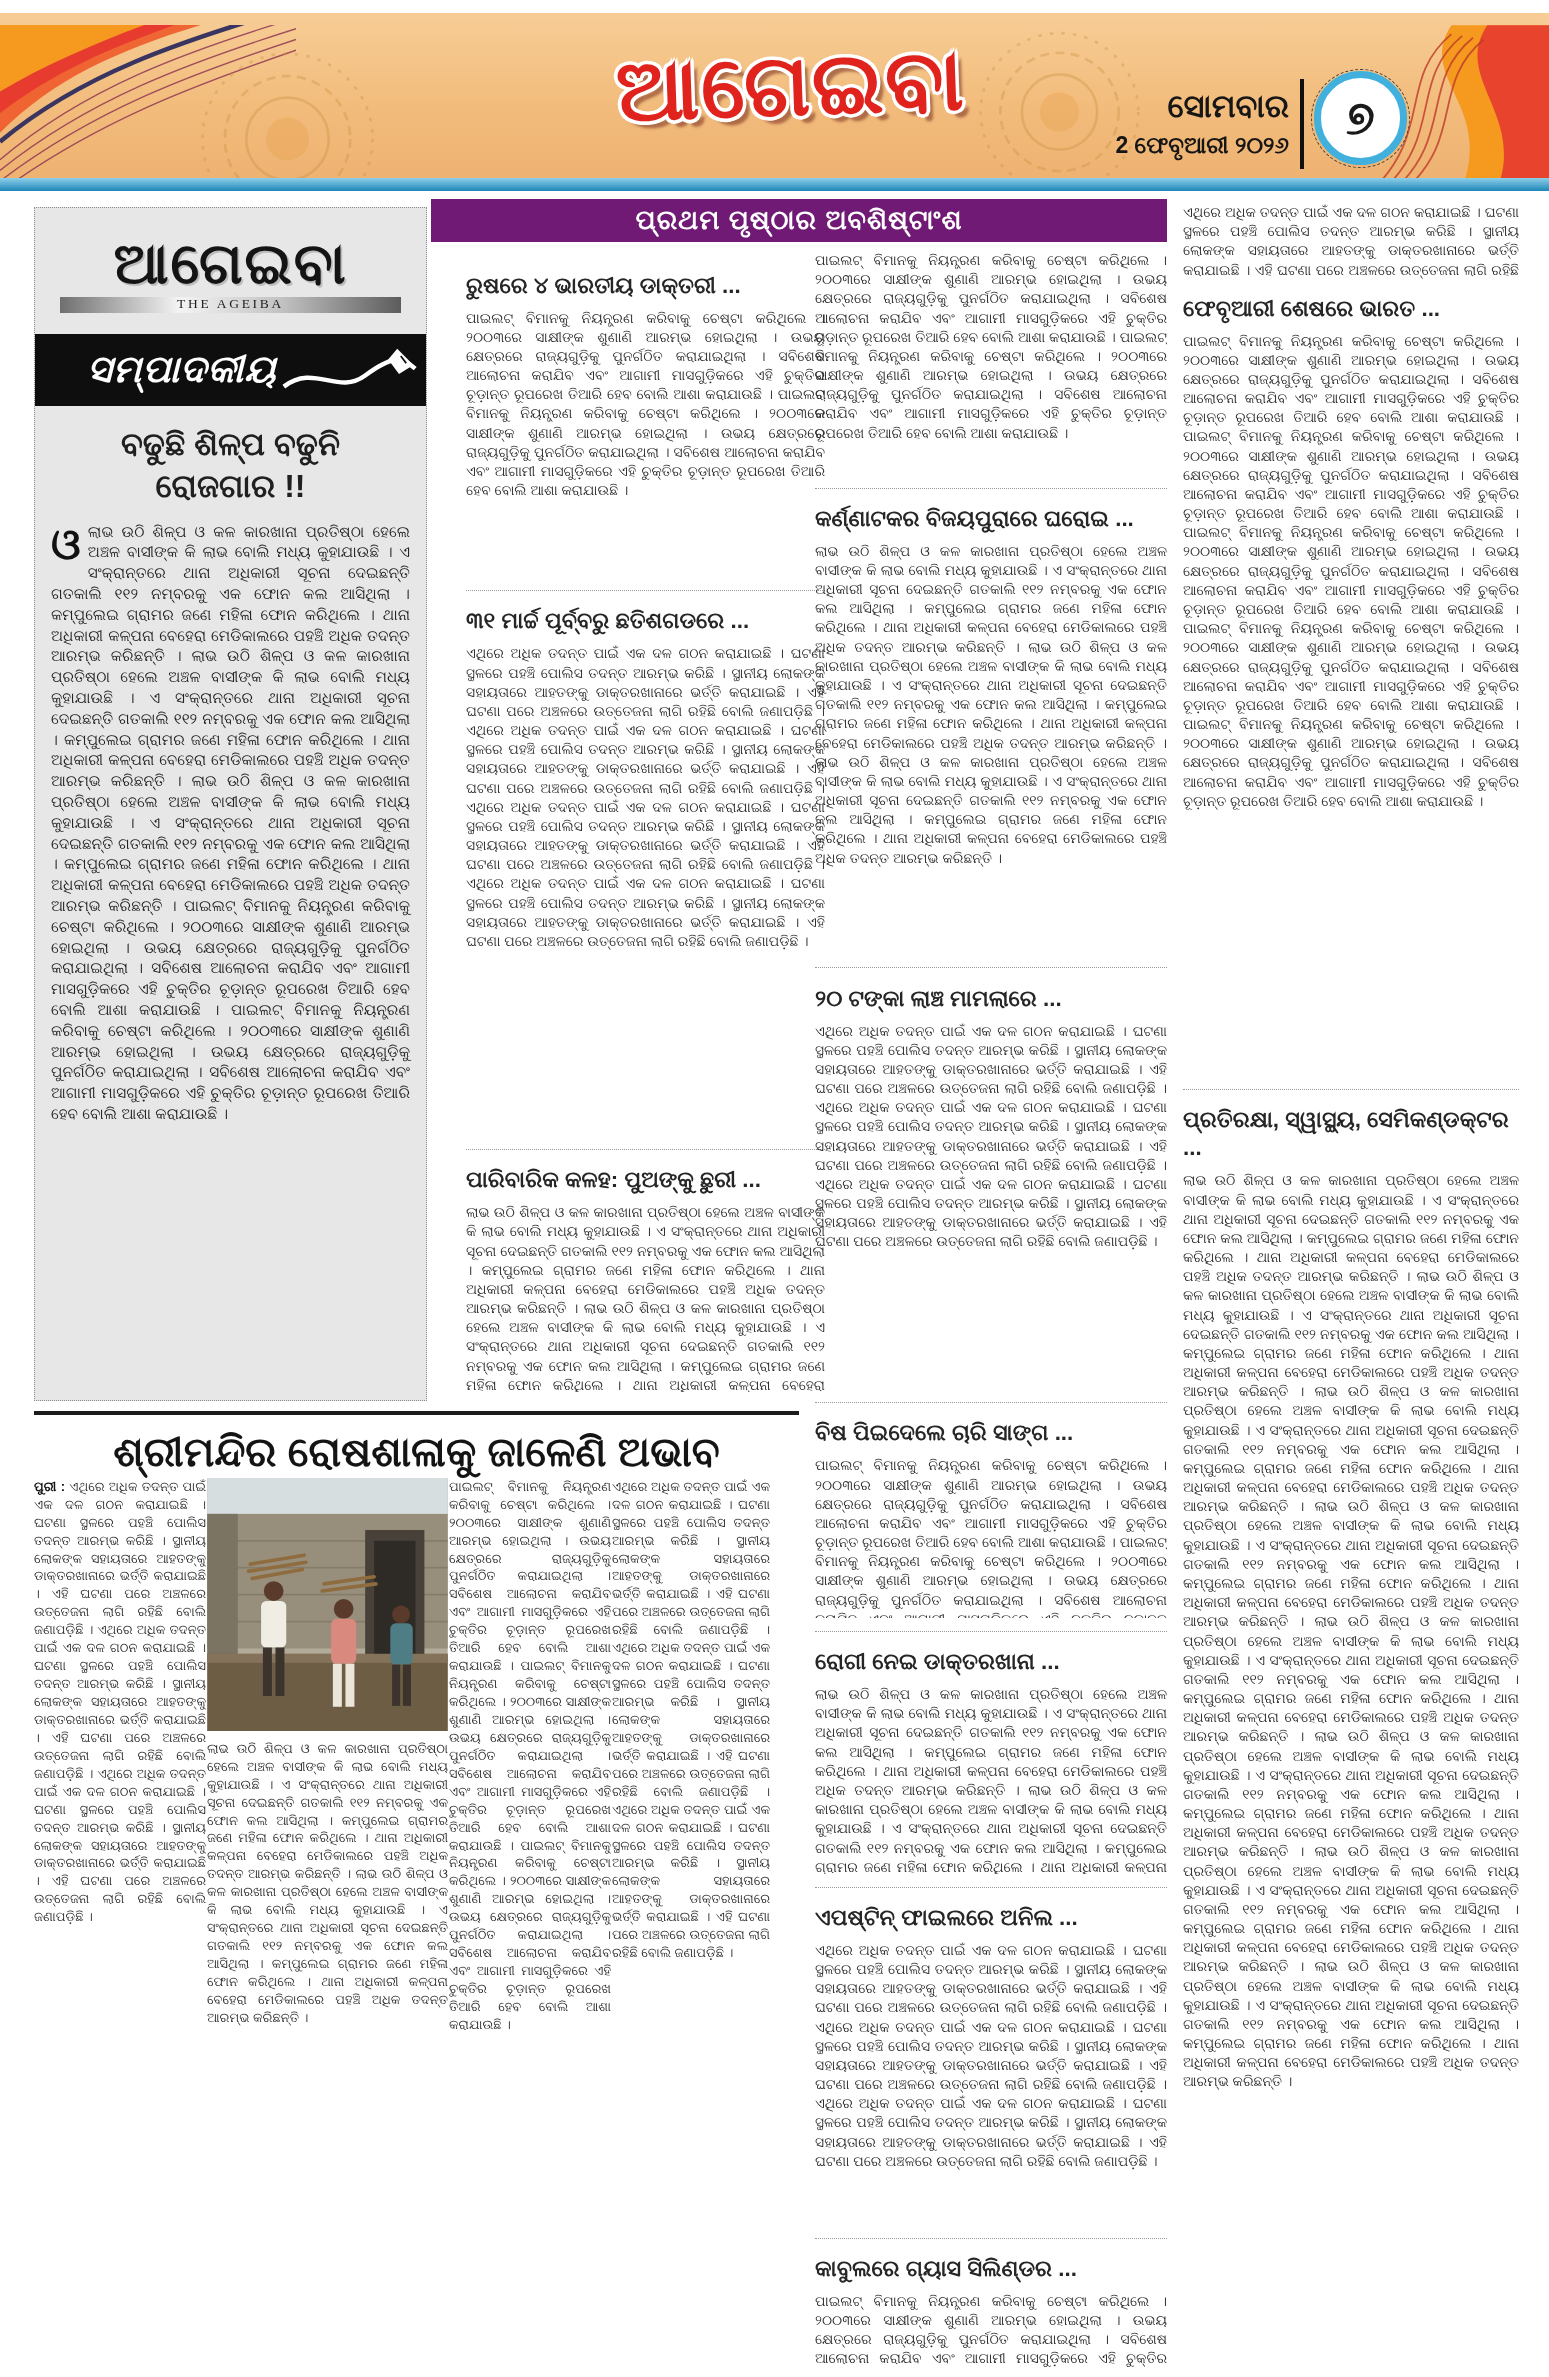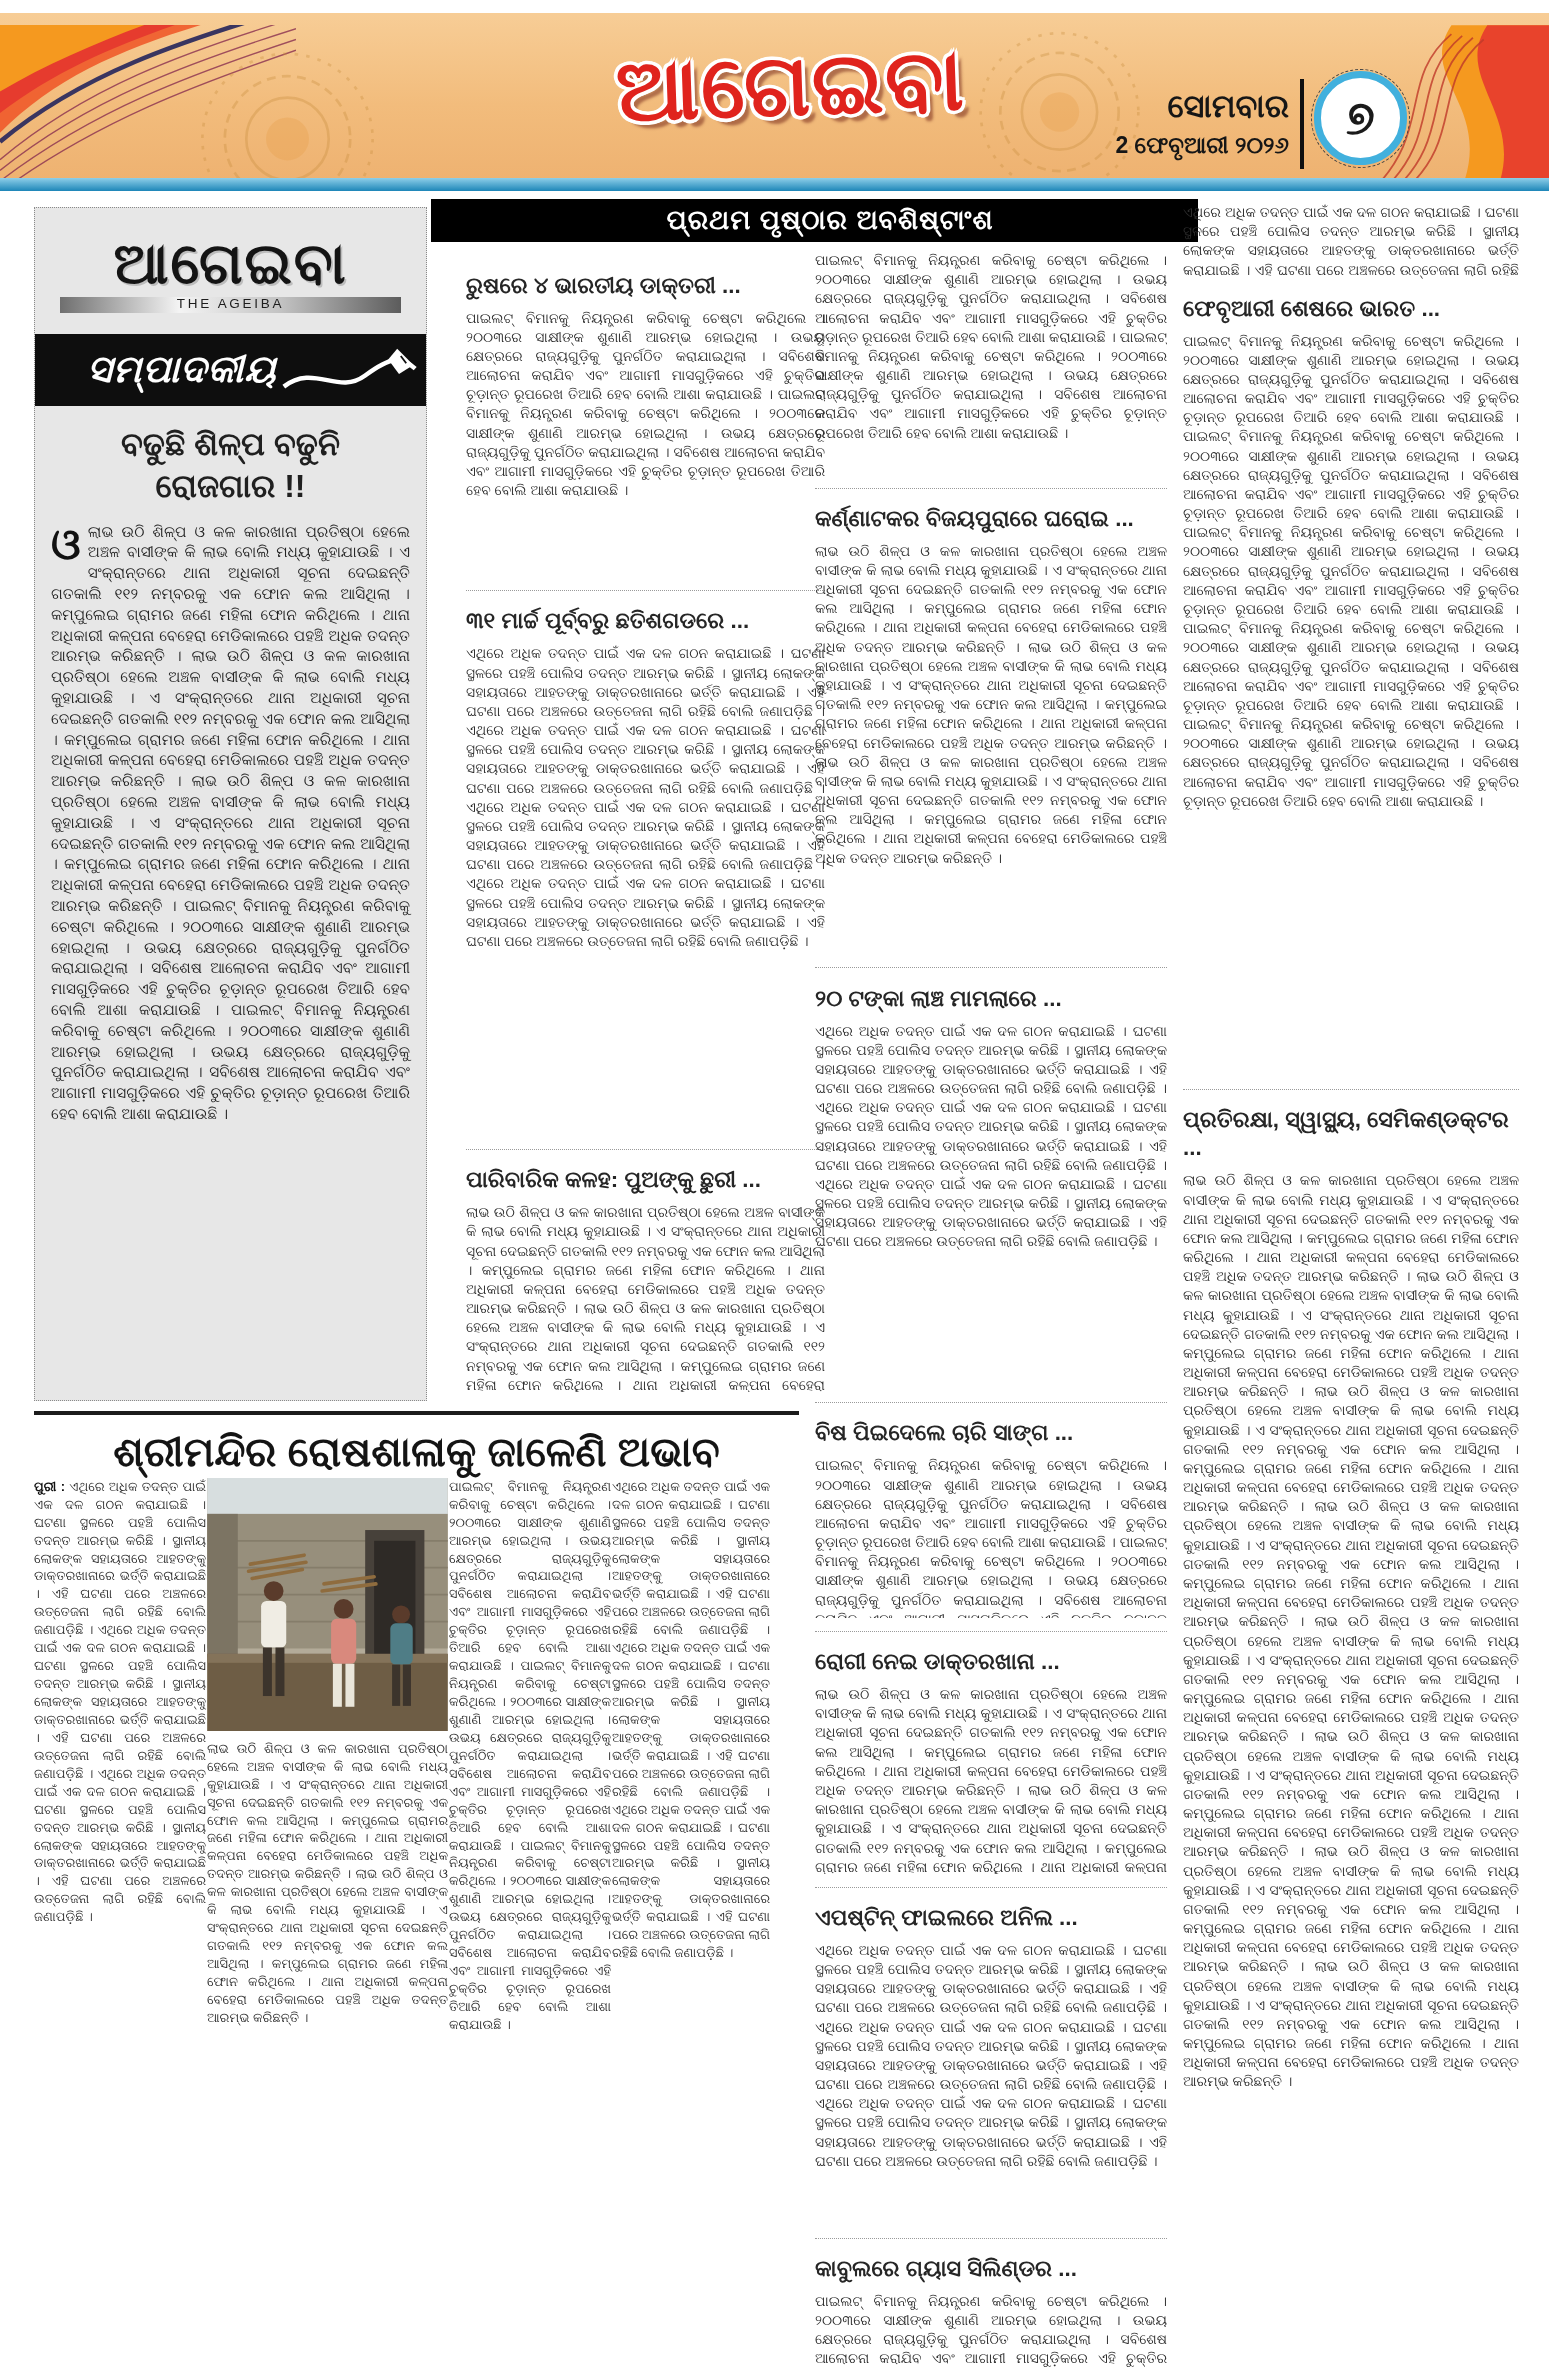--- a/index.html
+++ b/index.html
@@ -24,32 +24,32 @@
                     border-radius:50%;box-sizing:border-box;padding:1.8px;background:transparent;}
   .pagecircle{width:100%;height:100%;border-radius:50%;background:#fff;border:7.2px solid #41b0dd;
               box-sizing:border-box;display:flex;align-items:center;justify-content:center;
               font-size:47px;font-weight:800;color:#1a1a1a;}
   .ribbon{position:absolute;top:12.6px;height:167px;}
   .ribbon.left{left:0;width:296px;}
   .ribbon.right{right:0;width:233px;}
   .mandala{position:absolute;opacity:.35;}
 
   
-  .band{position:absolute;left:431px;top:199px;width:736px;height:43px;background:#000000;color:#fff;
-        font-size:27px;font-weight:bold;display:flex;align-items:center;justify-content:center;letter-spacing:0.9px;padding-left:31px;}
+  .band{position:absolute;left:431px;top:199px;width:736px;height:43px;background:#701a75;color:#fff;
+        font-size:27px;font-weight:bold;display:flex;align-items:center;justify-content:center;letter-spacing:0.9px;}
 
   
   .panel{position:absolute;left:34px;top:207px;width:393px;height:1194px;background:#e7e7e7;
          border:1.8px dotted #8a8a8a;box-sizing:border-box;overflow:hidden;}
   .logo-main{margin-top:21.5px;text-align:center;font-size:57px;font-weight:800;color:#141414;letter-spacing:1.8px;
              text-shadow:1.8px 1.8px 0 #bdbdbd;}
   .logobar{position:relative;margin:0 25px;height:16px;
            background:linear-gradient(90deg,#6f6f6f,#f4f4f4 35%,#c2c2c2 65%,#5c5c5c);}
   .logosub{position:absolute;left:0;top:-0.9px;width:100%;text-align:center;
-           font-family:Liberation Sans, sans-serif;font-size:13.5px;letter-spacing:2.7px;color:#1e1e1e;}
+           font-family:Liberation Serif, serif;font-size:13.5px;letter-spacing:2.7px;color:#1e1e1e;}
   .edband{margin-top:21.5px;height:72px;background:#0e0e0e;position:relative;display:flex;align-items:center;
           padding-left:52px;}
   .edband .label{color:#fff;font-size:38px;font-weight:bold;font-style:italic;letter-spacing:0.9px;}
   .edband svg{position:absolute;right:9px;bottom:5.4px;}
   .edheadline{text-align:center;font-size:32px;font-weight:800;color:#202020;margin:18px 9px 3.6px;line-height:1.3;}
   .edbody{padding:10.8px 16px;font-size:15.3px;line-height:1.36;text-align:justify;color:#222;
           height:790px;overflow:hidden;}
   .dropcap{float:left;font-size:43px;line-height:.9;font-weight:bold;margin:3.6px 7.2px 0 0;color:#111;}
 
   

